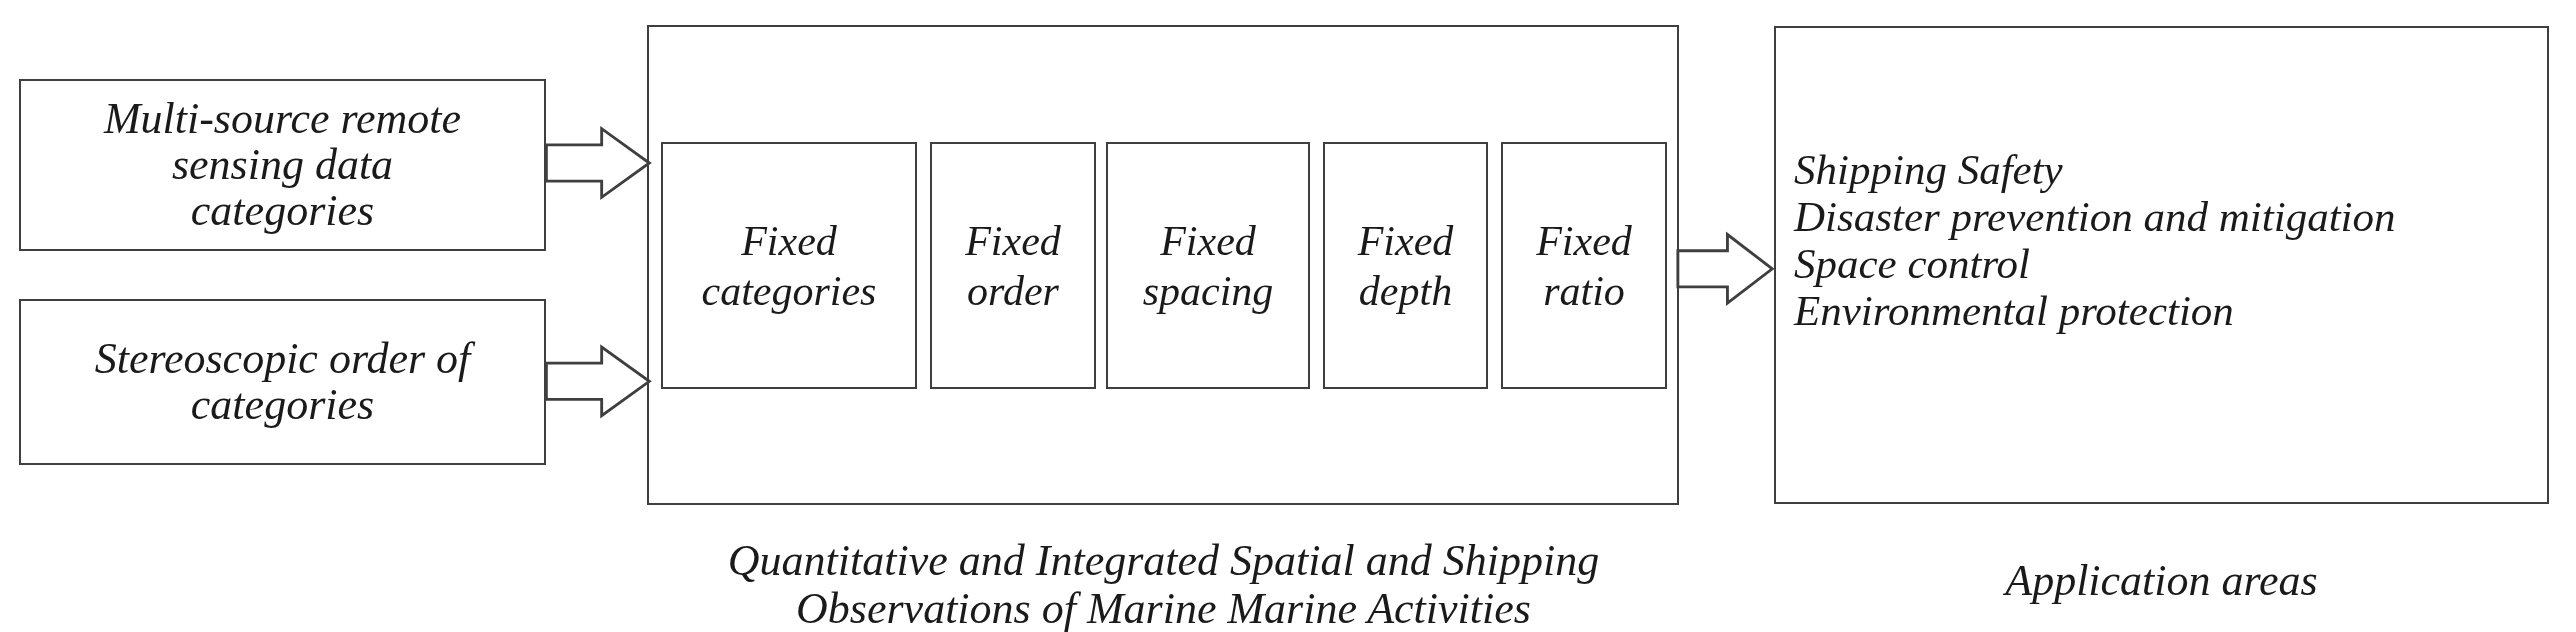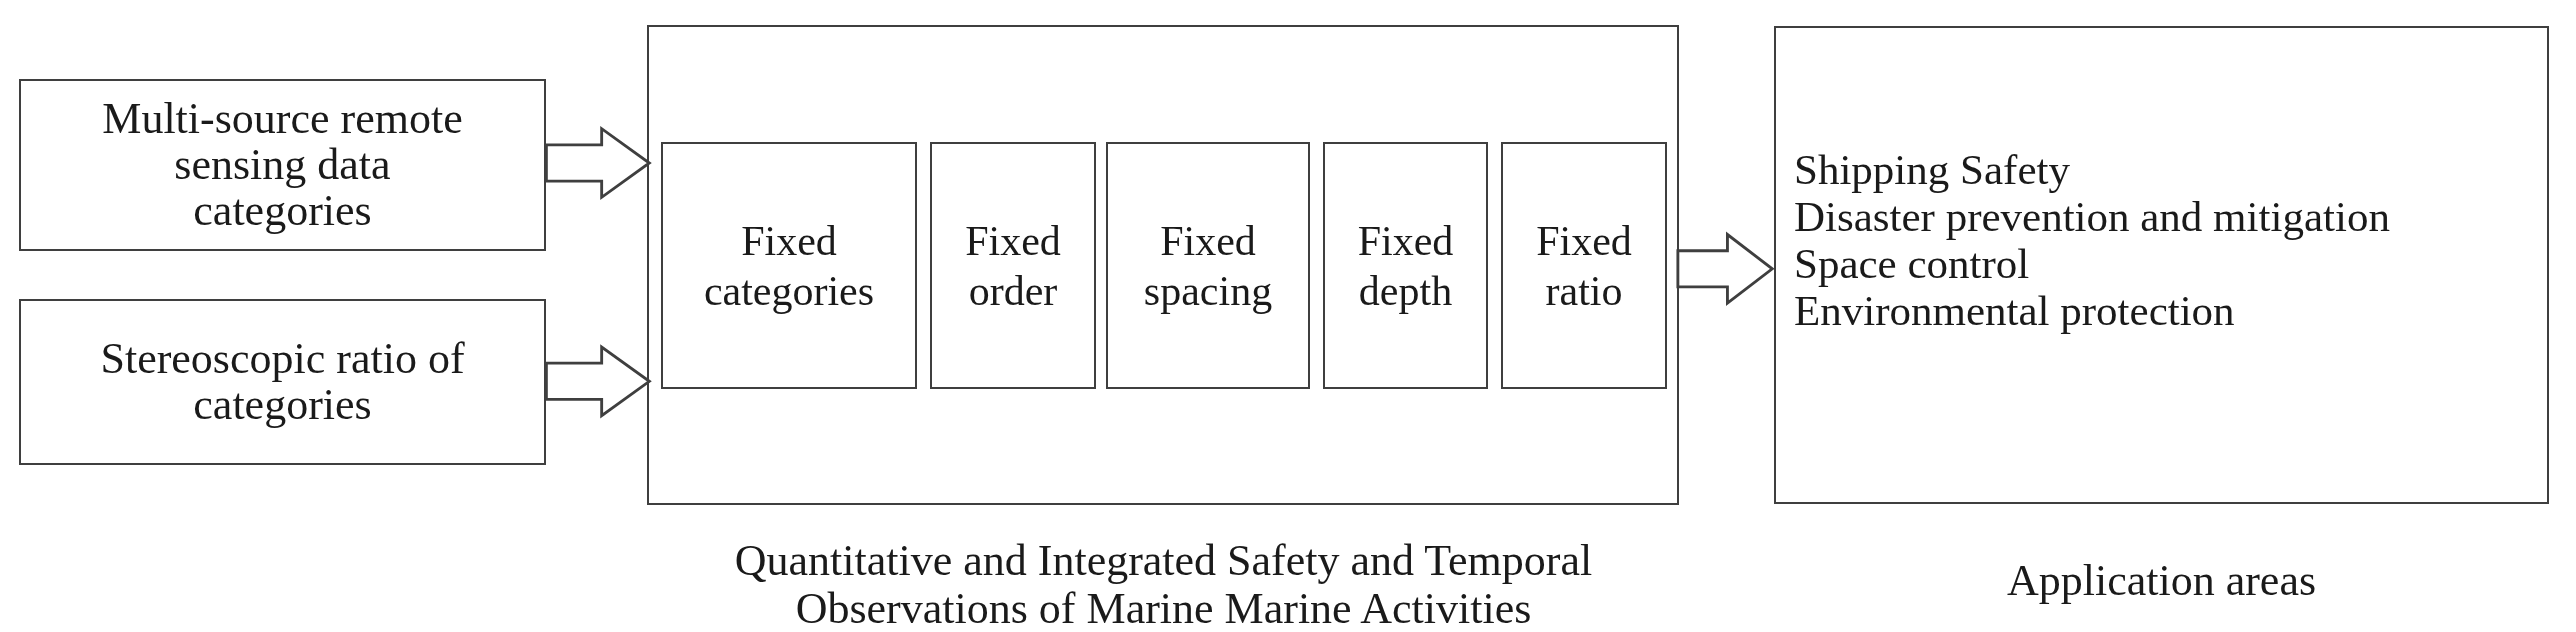--- a/index.html
+++ b/index.html
@@ -12,20 +12,21 @@
     height: 632px;
     overflow: hidden;
     font-family: "Liberation Serif", "DejaVu Serif", serif;
     color: #1a1a1a;
   }
   .canvas {
     position: relative;
     width: 2576px;
     height: 632px;
     background: #ffffff;
+    font-style: italic;
   }
   .box {
     position: absolute;
     box-sizing: border-box;
     border: 2.9px solid #3f3f3f;
     background: #ffffff;
   }
   .center-lines {
     display: flex;
     flex-direction: column;
@@ -79,21 +80,21 @@
   <div class="box input-box" style="left:19px; top:79px; width:527px; height:172px;">
     <div class="center-lines">
       <div class="line">Multi-source remote</div>
       <div class="line">sensing data</div>
       <div class="line">categories</div>
     </div>
   </div>
 
   <div class="box input-box" style="left:19px; top:299px; width:527px; height:166px;">
     <div class="center-lines">
-      <div class="line">Stereoscopic ratio of</div>
+      <div class="line">Stereoscopic order of</div>
       <div class="line">categories</div>
     </div>
   </div>
 
   <div class="box" style="left:647px; top:25px; width:1032px; height:480px;"></div>
 
   <div class="box inner-box" style="left:661px; top:142px; width:256px; height:247px;">
     <div class="center-lines">
       <div class="line">Fixed</div>
       <div class="line">categories</div>
@@ -131,21 +132,21 @@
   <div class="box" style="left:1774px; top:26px; width:775px; height:478px;">
     <div class="output-text">
       <div class="line">Shipping Safety</div>
       <div class="line">Disaster prevention and mitigation</div>
       <div class="line">Space control</div>
       <div class="line">Environmental protection</div>
     </div>
   </div>
 
   <div class="caption" style="left:609px; top:537px; width:1109px;">
-    <div class="line">Quantitative and Integrated Safety and Temporal</div>
+    <div class="line">Quantitative and Integrated Spatial and Shipping</div>
     <div class="line">Observations of Marine Marine Activities</div>
   </div>
 
   <div class="caption" style="left:1774px; top:545px; width:775px;margin-top:12px;">
     <div class="line">Application areas</div>
   </div>
 
   <svg class="arrow-overlay" viewBox="0 0 2702 663" xmlns="http://www.w3.org/2000/svg">
     <polygon points="573,152 631,152 631,135 681,171 631,207 631,190 573,190" fill="#ffffff" stroke="#3f3f3f" stroke-width="3"></polygon>
     <polygon points="573,381 631,381 631,364 681,400 631,436 631,419 573,419" fill="#ffffff" stroke="#3f3f3f" stroke-width="3"></polygon>

